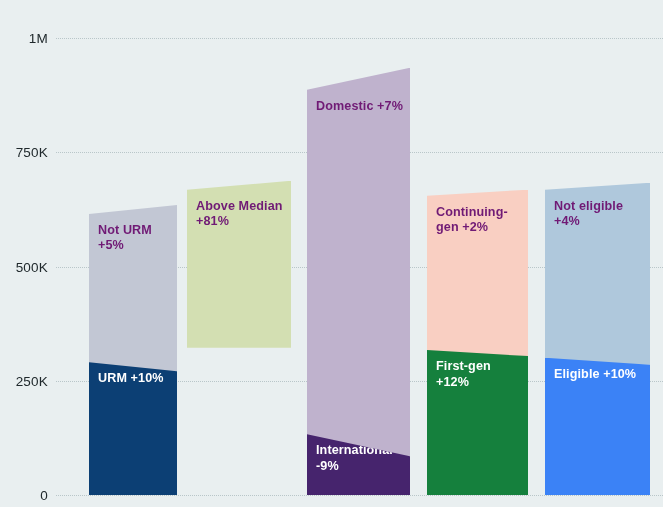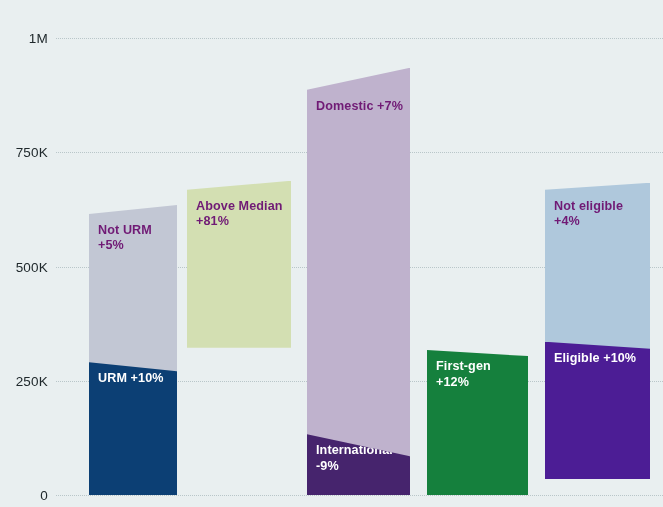--- a/index.html
+++ b/index.html
@@ -122,28 +122,32 @@
       <div class="bar" style="left: 307px; width: 103px; height: 405.359px;">
         <div class="seg" style="bottom: 38.845px; height: 388.514px; background: rgb(191, 178, 205); clip-path: polygon(0px 22px, 100% 0px, 100% 100%, 0px 100%);">
           <div class="seg-label label-top dark-text" style="top: 31px;">Domestic +7%</div>
         </div>
         <div class="seg" style="bottom: 0px; height: 60.845px; background: rgb(70, 36, 109); clip-path: polygon(0px 0px, 100% 22px, 100% 100%, 0px 100%);">
           <div class="seg-label label-bot light-text">International
 -9%</div>
         </div>
       </div>
       <div class="bar" style="left: 427px; width: 101px; height: 299.335px;">
+        <div class="seg" style="bottom: 138.928px; height: 166.407px; background: rgb(249, 207, 194); clip-path: polygon(0px 6px, 100% 0px, 100% 100%, 0px 100%);">
+          <div class="seg-label label-top dark-text" style="top: 15px;">Continuing-
+gen +2%</div>
+        </div>
         <div class="seg" style="bottom: 0px; height: 144.928px; background: #15803d; clip-path: polygon(0px 0px, 100% 6px, 100% 100%, 0px 100%);">
           <div class="seg-label label-bot light-text">First-gen +12%</div>
         </div>
       </div>
       <div class="bar" style="left: 545px; width: 105px; height: 305.276px;">
         <div class="seg" style="bottom: 130.245px; height: 182.031px; background: rgb(175, 200, 220); clip-path: polygon(0px 7px, 100% 0px, 100% 100%, 0px 100%);">
           <div class="seg-label label-top dark-text" style="top: 16px;">Not eligible
 +4%</div>
         </div>
-        <div class="seg" style="bottom: 16px; height: 137.245px; background: #4c1d95; clip-path: polygon(0px 0px, 100% 7px, 100% 100%, 0px 100%);">
+        <div class="seg" style="bottom: 0px; height: 137.245px; background: #3b82f6; clip-path: polygon(0px 0px, 100% 7px, 100% 100%, 0px 100%);">
           <div class="seg-label label-bot light-text">Eligible +10%</div>
         </div>
       </div>
     </div>
 
 </div>
 
 </body></html>

